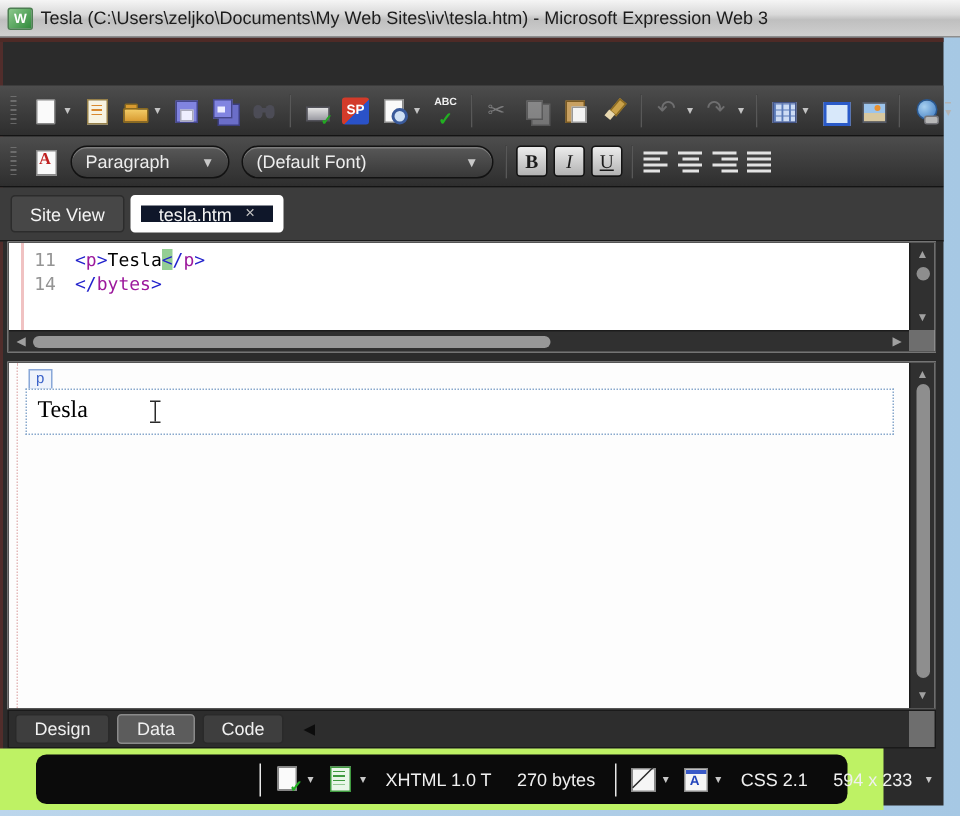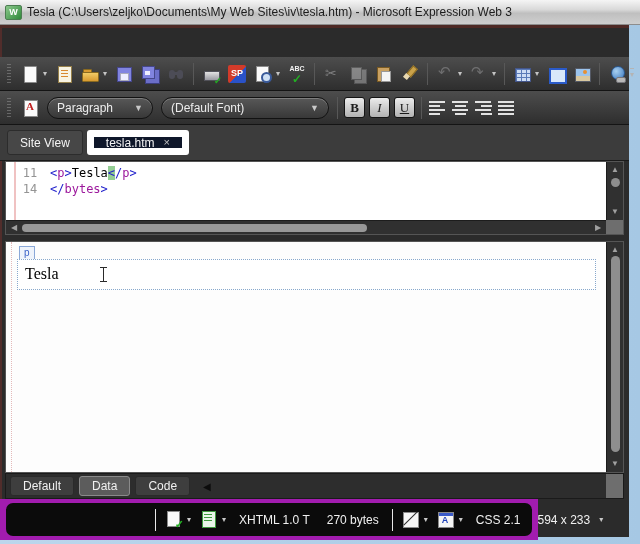--- a/index.html
+++ b/index.html
@@ -145,21 +145,21 @@
      border-top:1px solid #2a2a2a;border-bottom:1px solid #2a2a2a}
   
   .bottombar{position:absolute;left:5px;top:445px;width:619px;height:26px;background:#2d2d2d;
      display:flex;align-items:center;padding-left:4px;border:1px solid #1a1a1a}
   .view-tab{height:20px;padding:0 12px;margin-right:5px;border-radius:3px;display:flex;align-items:center;
      background:#3e3e3e;border:1px solid #2a2a2a;color:#f0f0f0;font-size:12px}
   .view-tab.active{background:#5c5c5c;border:1px solid #8a8a8a}
   .bscroll-left{color:#0c0c0c;font-size:10px;margin-left:8px}
   .bcorner{position:absolute;right:0;top:0;width:17px;height:24px;background:#6e6e6e}
   
-  .statusbar{position:absolute;left:0;top:471px;width:538px;height:41px;background:#a21caf;padding:4px 6px}
+  .statusbar{position:absolute;left:0;top:471px;width:589px;height:41px;background:#bef264;padding:4px 24px}
   .statusinner{width:100%;height:33px;background:#0b0b0b;border-radius:7px;display:flex;align-items:center;
      gap:9px;padding:0 12px;color:#f0f0f0;font-size:12px}
   .st-spacer{width:128px;flex:none}
   .st-sep{width:1px;height:22px;background:#e8e8e8;flex:none}
   .st-text{white-space:nowrap;margin:0 4px}
   .sic{width:17px;height:17px;position:relative;flex:none;display:block}
   .sic::before,.sic::after{position:absolute;content:""}
   .sic-page-check::before{left:2px;top:0;width:11px;height:14px;background:#fafafa;border:1px solid #8a8a8a}
   .sic-page-check::after{content:"✓";right:-2px;bottom:-3px;color:#23b023;font-size:11px;font-weight:bold}
   .sic-code-page::before{left:2px;top:0;width:12px;height:15px;background:#e9f6e9;border:1px solid #3f9a3f}
@@ -338,21 +338,21 @@
     </div>
     <div class="vscroll" style="top:0;bottom:0">
       <div class="sar up">▲</div>
       <div class="vthumb" style="top:14px;height:196px"></div>
       <div class="sar dn">▼</div>
     </div>
   </div>
 
   <div class="bottombar">
     <span id="viewtabs" style="display:flex">
-        <div class="view-tab">Default</div>
+        <div class="view-tab">Design</div>
         <div class="view-tab active">Data</div>
         <div class="view-tab">Code</div>
       </span>
     <span class="bscroll-left">◀</span>
     <div class="bcorner"></div>
   </div>
 
   <div class="statusbar">
     <div class="statusinner">
       <span class="st-spacer"></span>

